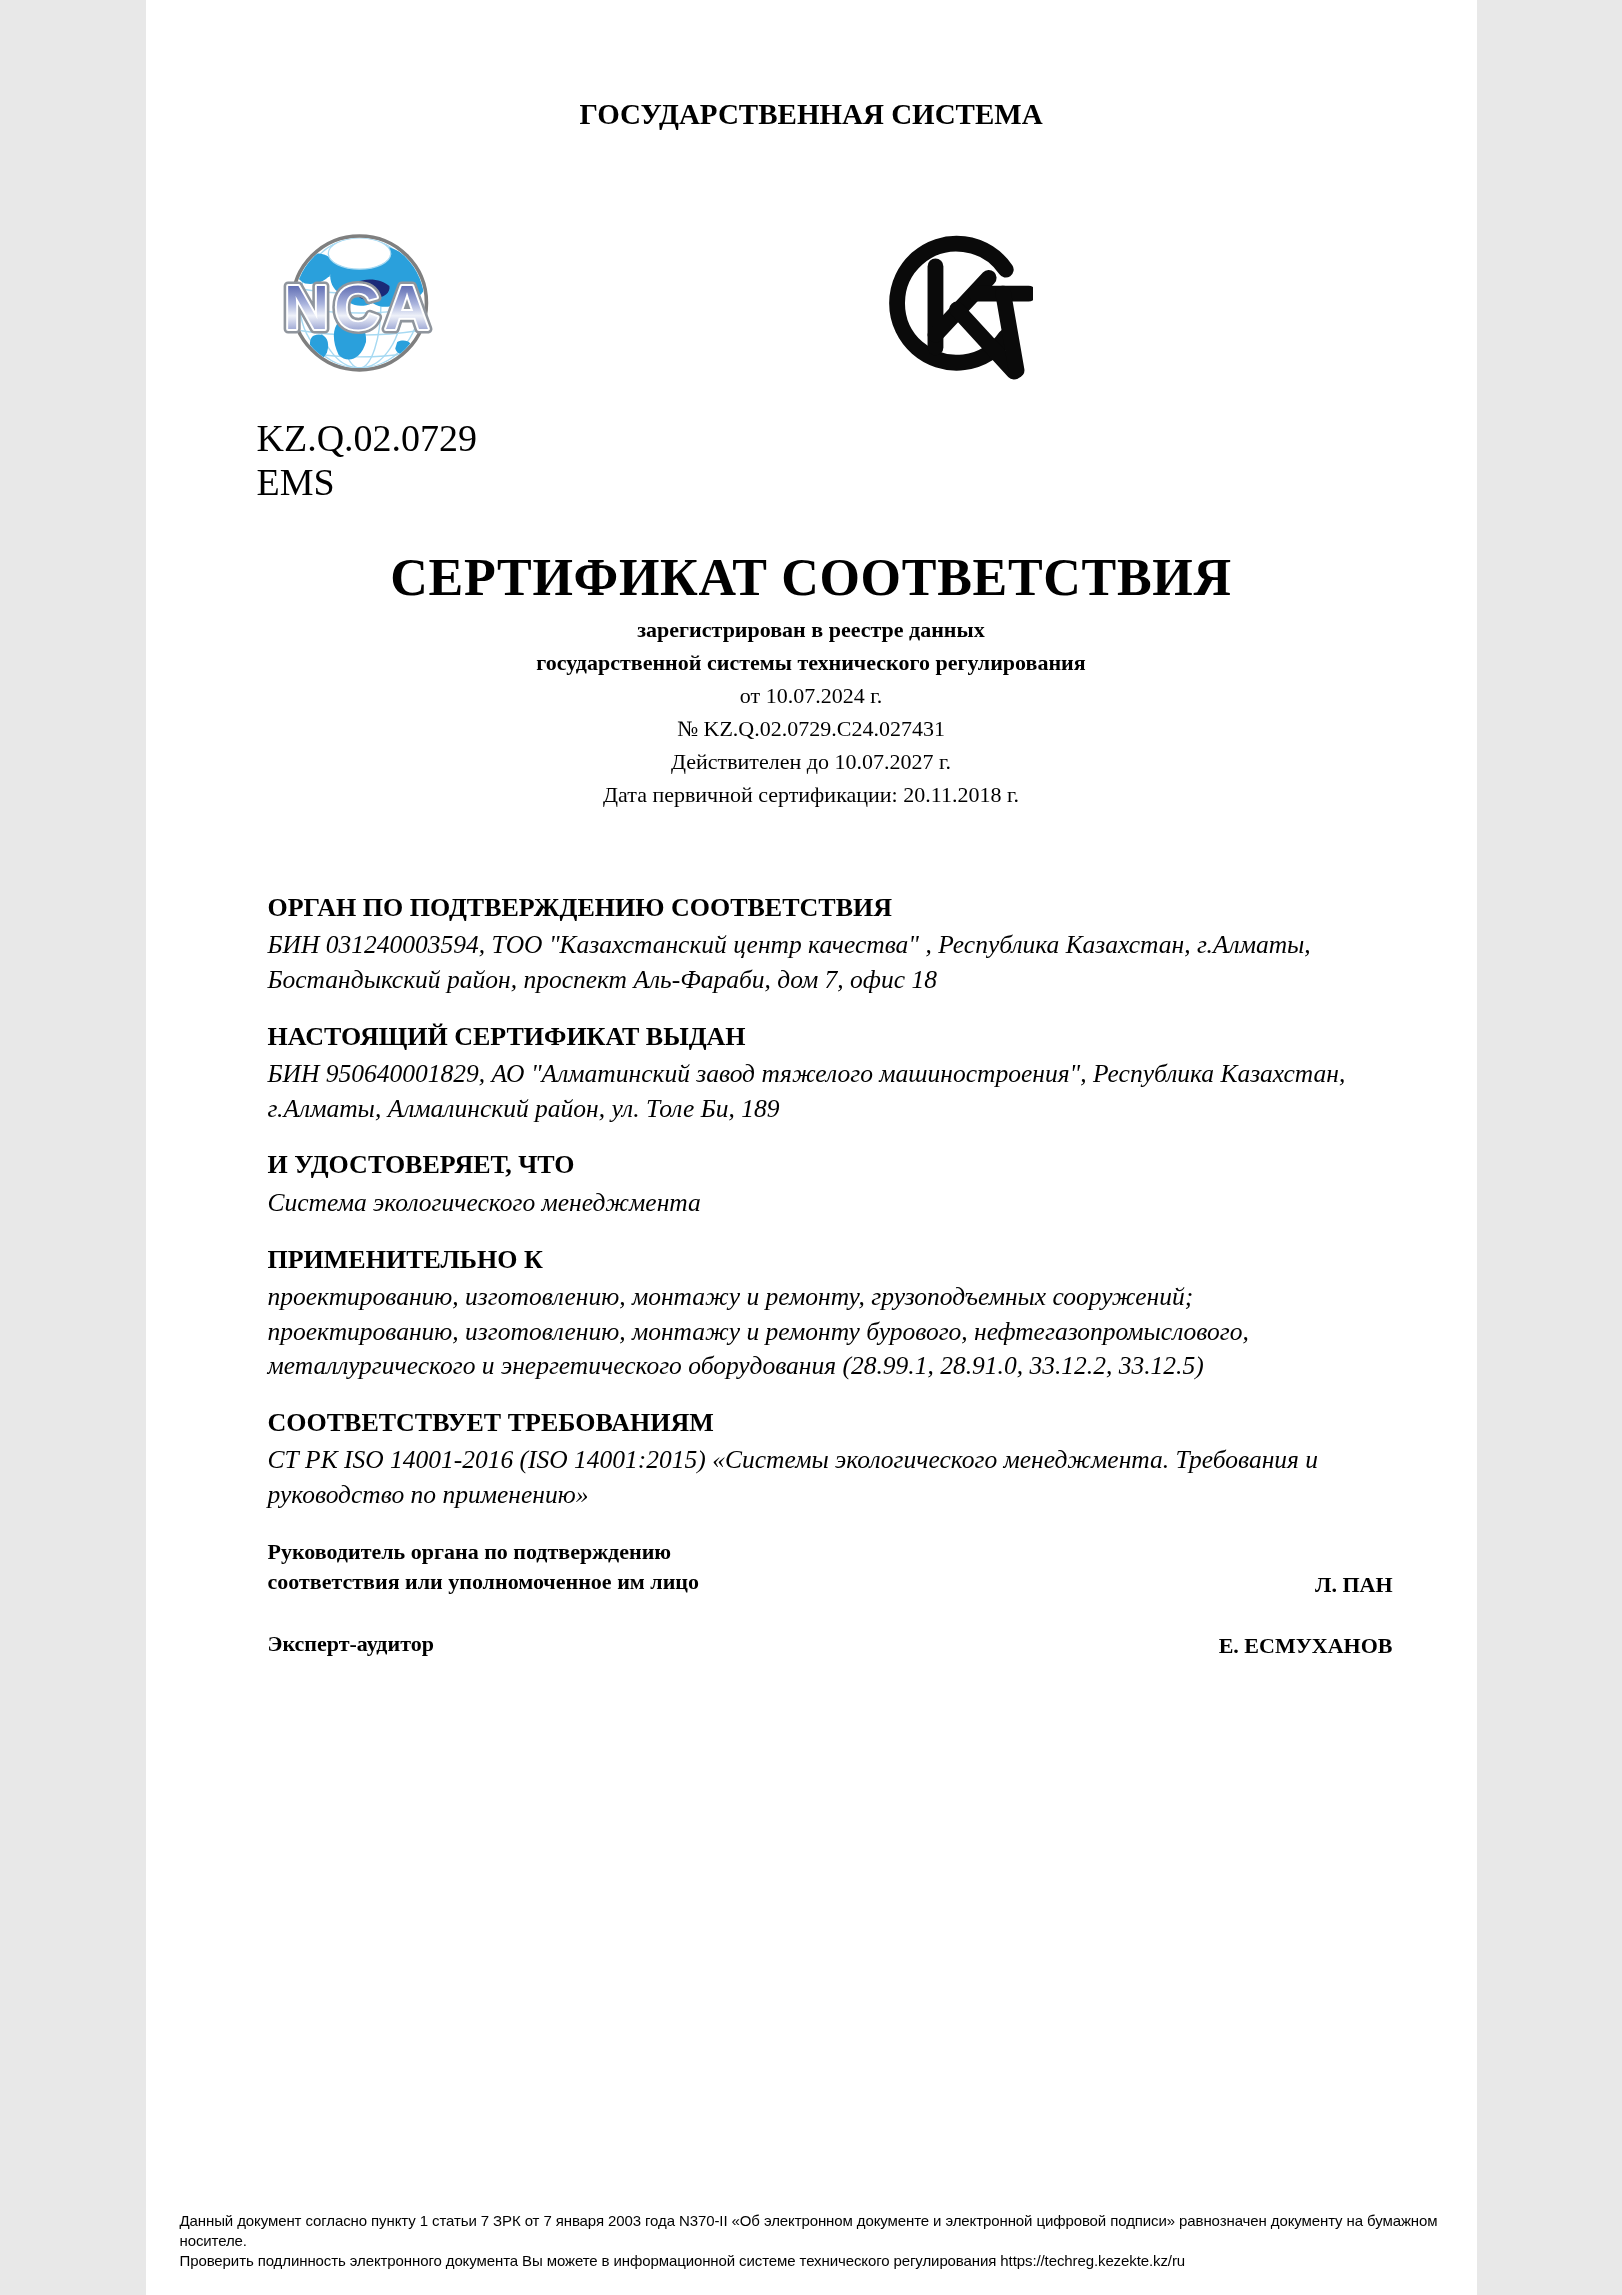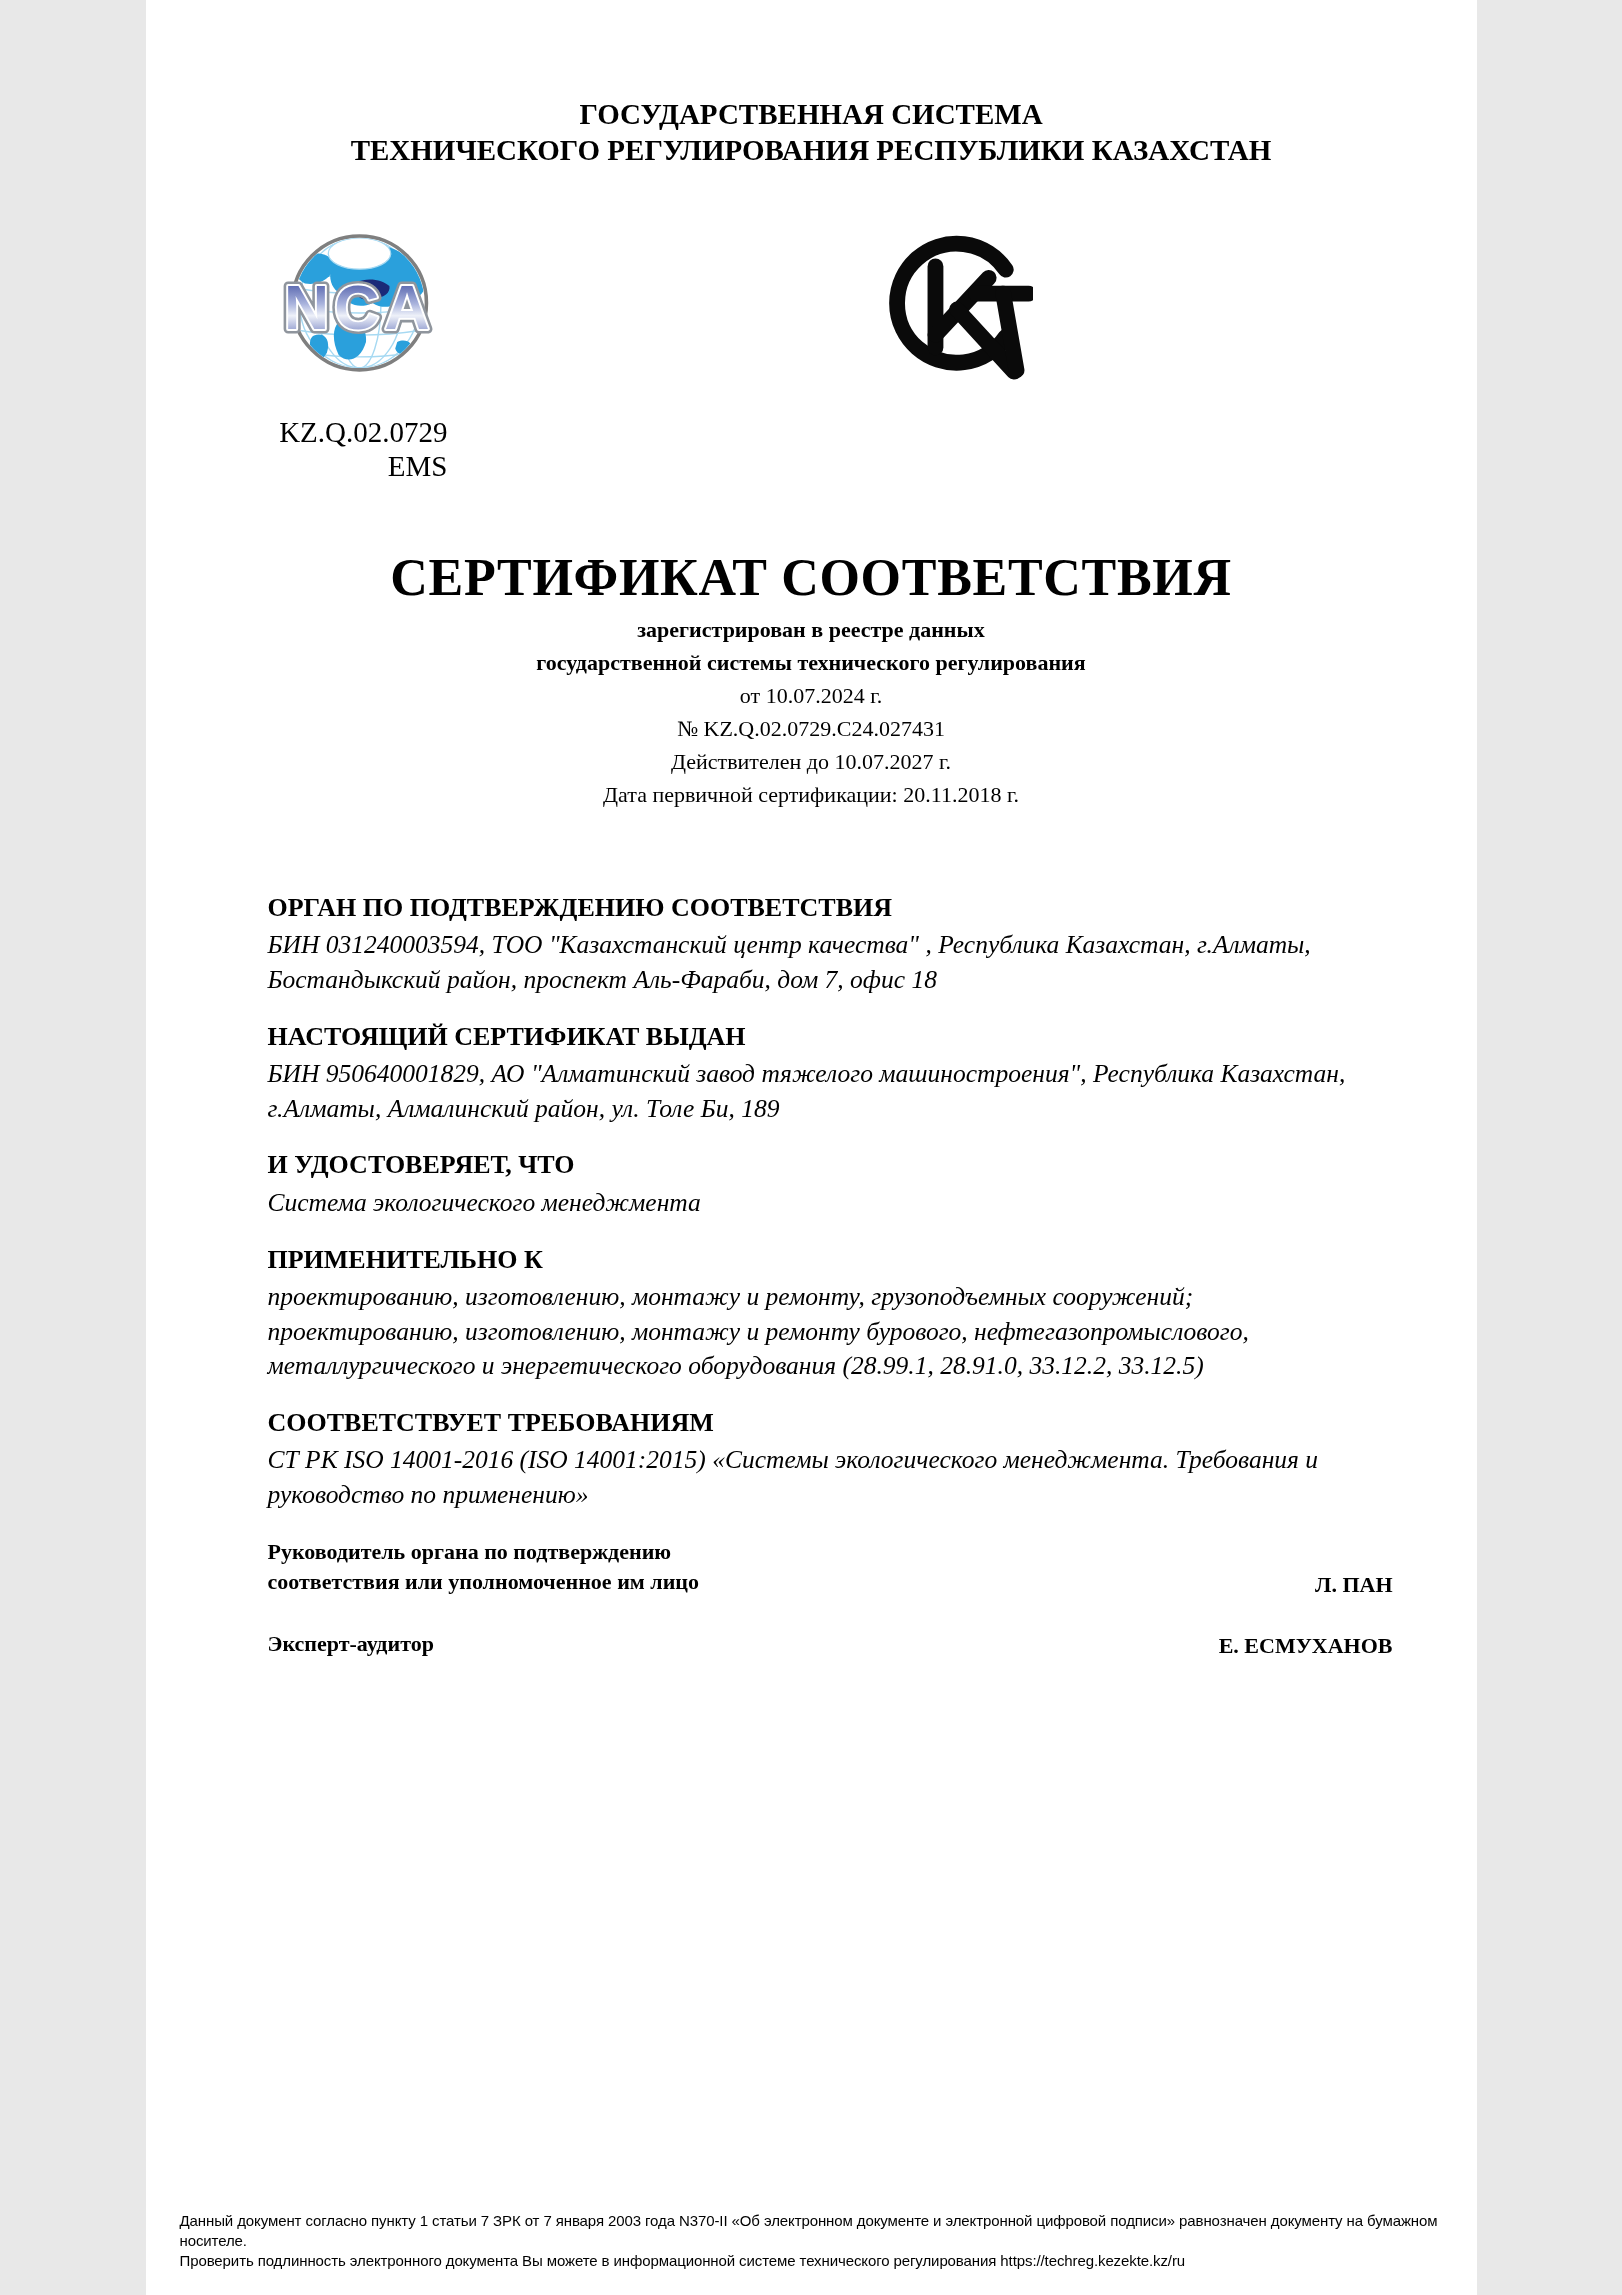--- a/index.html
+++ b/index.html
@@ -6,22 +6,22 @@
   .page {
     position:relative; width:1331px; height:2295px; margin:0 auto;
     background:#ffffff; color:#000;
     font-family:"Liberation Serif", serif; overflow:hidden;
   }
   
   .header { position:absolute; top:97px; left:0; width:100%; text-align:center;
             font-weight:bold; font-size:29px; line-height:1.24; }
   
   .nca    { position:absolute; left:116px; top:225px; width:195px; height:165px; }
-  .accr   { position:absolute; left:111px; top:416px; width:191px; text-align:right;
-            font-size:29px; line-height:1.16; }
+  .accr   { position:absolute; left:111px; top:416px; width:191px; text-align:left;
+            font-size:38px; line-height:1.16; }
   .kzmark { position:absolute; left:735px; top:227px; width:152px; height:165px; }
   .qr     { position:absolute; left:1361px; top:243px; width:132px; height:132px; }
   
   .title  { position:absolute; top:548px; left:0; width:100%; text-align:center;
             font-size:52px; font-weight:bold; letter-spacing:0.7px; }
   .reg    { position:absolute; top:613px; left:0; width:100%; text-align:center;
             font-size:22px; line-height:33px; }
   .reg .b { font-weight:bold; }
   
   .content { position:absolute; top:892px; left:122px; right:118px; }
@@ -39,21 +39,20 @@
             font-family:"Liberation Sans", sans-serif; font-size:15px;
             line-height:20px; letter-spacing:-0.1px; }
 </style>
 </head>
 <body>
 
 <div class="page">
 
   <div class="header">
     <div>ГОСУДАРСТВЕННАЯ СИСТЕМА</div>
-    <div>ТЕХНИЧЕСКОГО РЕГУЛИРОВАНИЯ РЕСПУБЛИКИ КАЗАХСТАН</div>
   </div>
 
   <svg class="nca" viewBox="0 0 300 250" aria-hidden="true">
     <defs>
       <clipPath id="globeClip">
           <circle cx="150" cy="118" r="100"></circle>
         </clipPath>
       <linearGradient id="ncaGrad" x1="0" y1="0" x2="0" y2="1">
         <stop offset="0" stop-color="#2d3d96"></stop>
         <stop offset="0.45" stop-color="#aab4dd"></stop>

